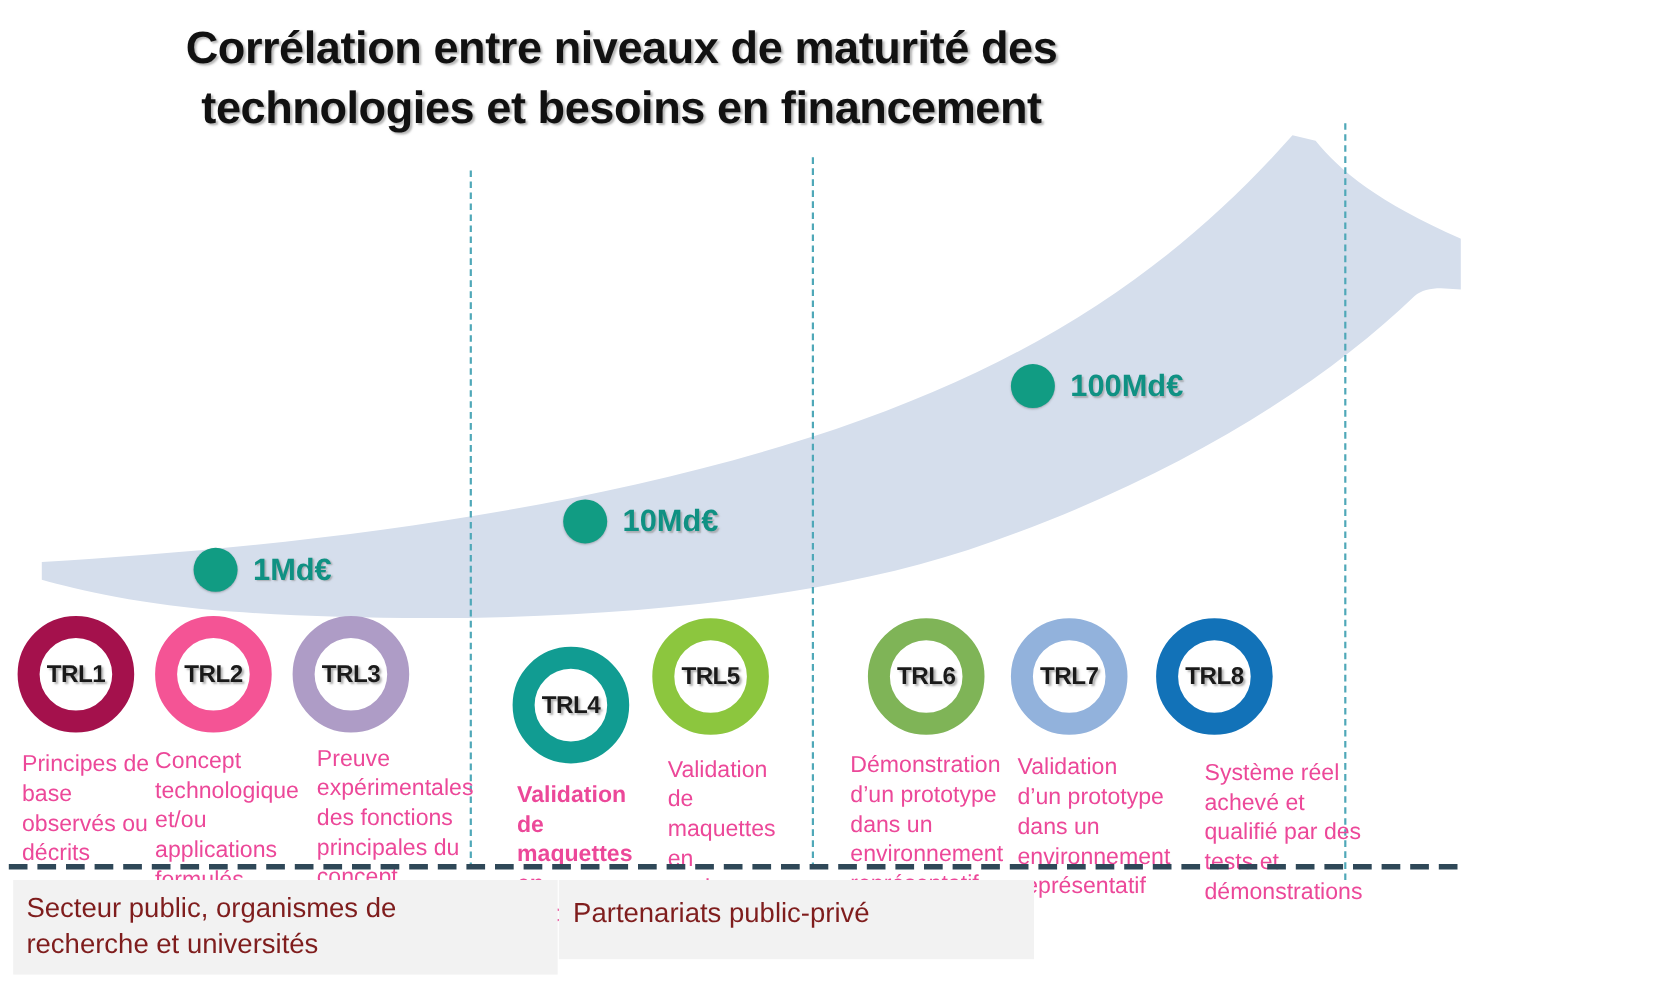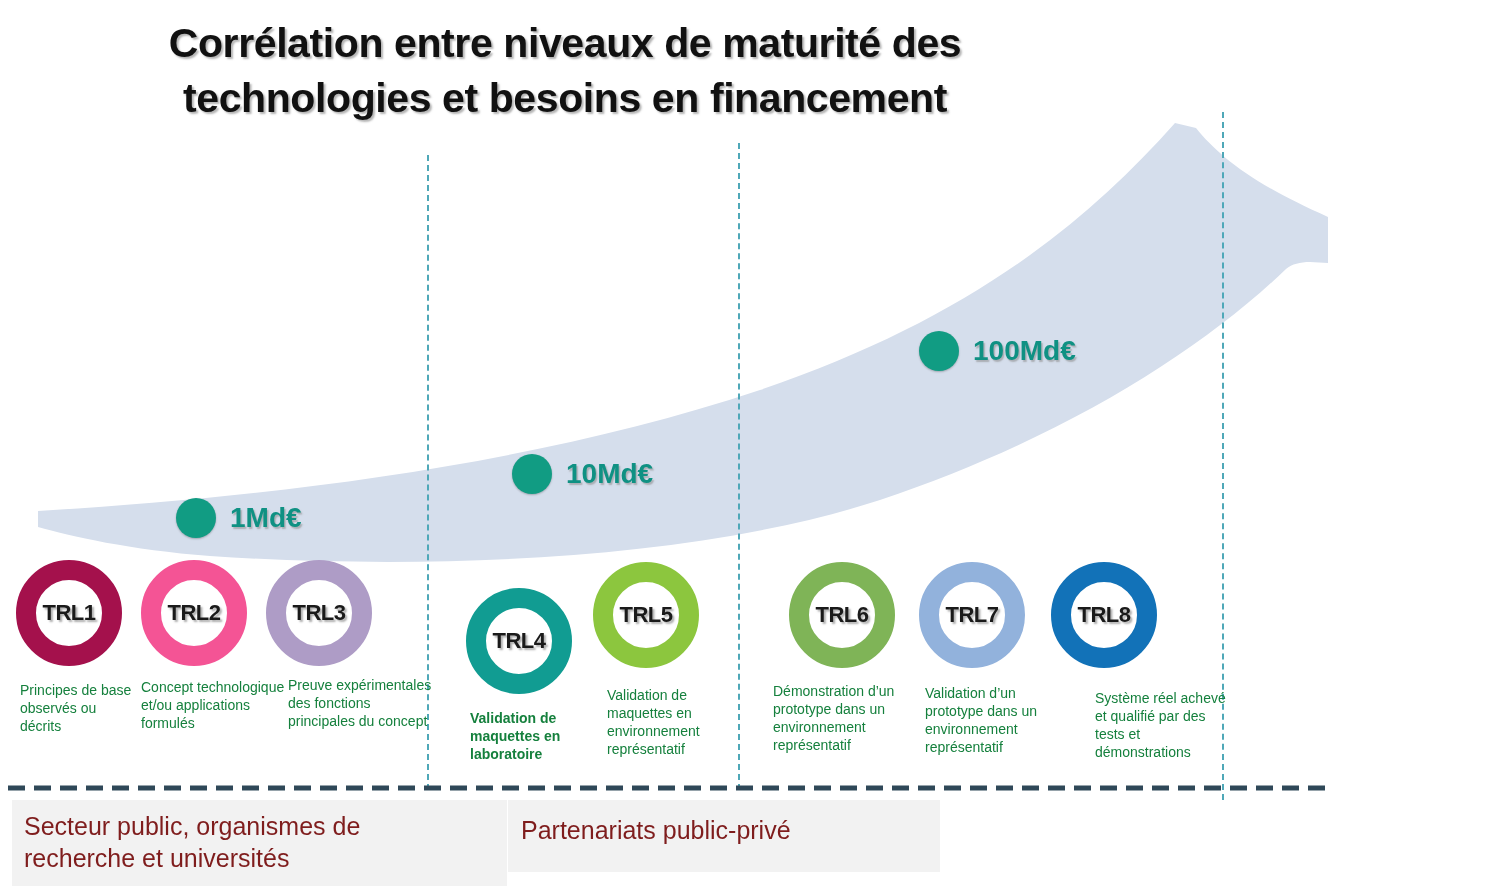--- a/index.html
+++ b/index.html
@@ -57,21 +57,21 @@
     background:#ffffff;
   }
   .trl .ring span{
     font-size:22px;font-weight:600;color:#1a1a1a;
     letter-spacing:-0.5px;
     text-shadow:2px 2px 2px rgba(130,130,130,.65);
     font-family:"Liberation Sans", sans-serif;
   }
   .trl .desc{
     position:absolute;
-    font-size:14px;line-height:1.28;color:#15803d;
+    font-size:21px;line-height:1.28;color:#ec4899;
     font-family:"Liberation Sans", sans-serif;
   }
 
   
   #axis{position:absolute;left:0;top:780px;width:1508px;height:20px;}
 
   
   .sector{
     position:absolute;
     background:#F2F2F2;

